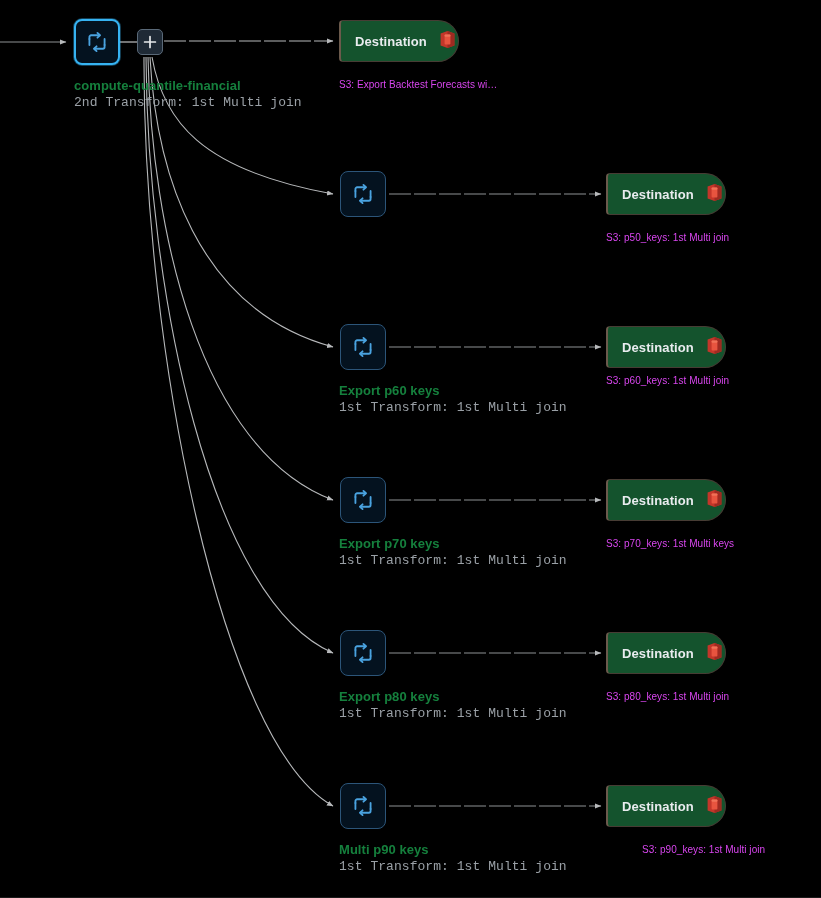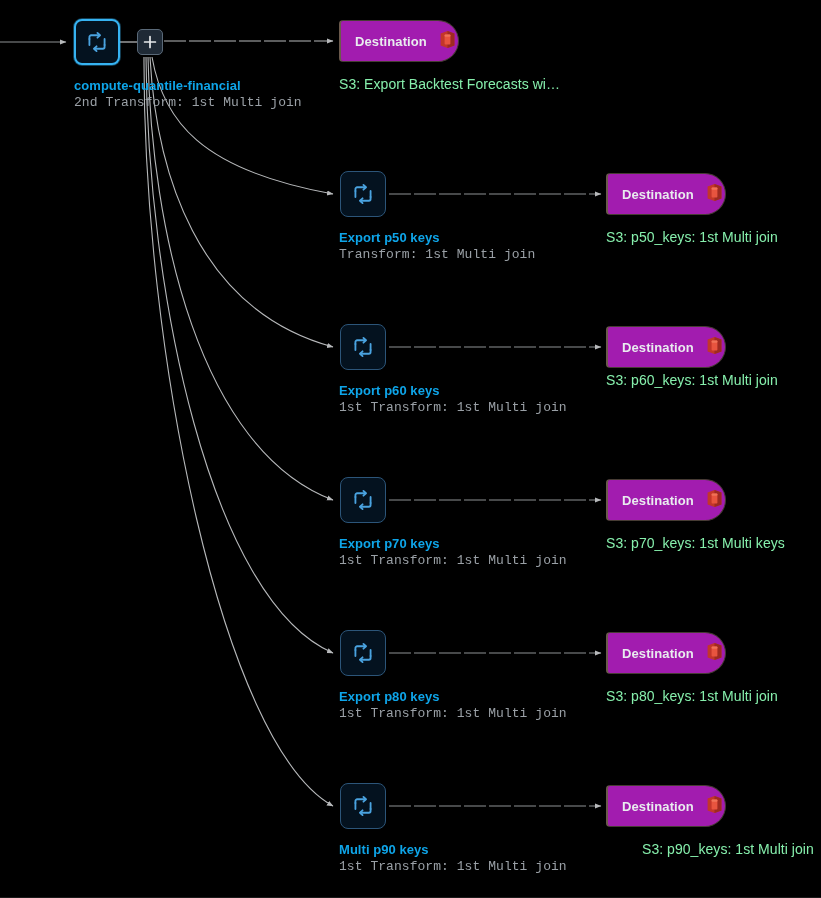--- a/index.html
+++ b/index.html
@@ -68,21 +68,21 @@
     justify-content: center;
     z-index: 6;
   }
   .plus-badge svg { display: block; }
 
   
   .dnode-box {
     position: absolute;
     height: 42px;
     border-radius: 4px 21px 21px 4px;
-    background: #a21caf;
+    background: #14532d;
     border: 1px solid #473c34;
     border-left: 2px solid #6b5a4c;
     box-sizing: border-box;
     display: flex;
     align-items: center;
     gap: 12px;
     padding: 0 16px 0 14px;
   }
   .dnode-label {
     color: #e9ecef;
@@ -92,37 +92,37 @@
     white-space: nowrap;
   }
   .dnode-icon { display: block; flex: 0 0 auto; }
 
   
   .cap {
     position: absolute;
     white-space: nowrap;
   }
   .cap-title {
-    color: #0ea5e9;
+    color: #15803d;
     font-size: 13px;
     font-weight: bold;
     line-height: 17px;
     letter-spacing: 0.05px;
   }
   .cap-sub {
     color: #9aa0a6;
     font-size: 13px;
     font-weight: normal;
     line-height: 17px;
     letter-spacing: 0.05px;
     font-family: Liberation Mono, monospace;
   }
   .cap-single {
-    color: #86efac;
-    font-size: 14px;
+    color: #d946ef;
+    font-size: 10px;
     line-height: 17px;
     letter-spacing: 0.05px;
   }
 </style>
 </head>
 <body>
 
 <div id="canvas">
 
   <svg id="edges" viewBox="0 0 821 898" width="821" height="898" xmlns="http://www.w3.org/2000/svg">
@@ -197,24 +197,20 @@
       <svg width="26" height="26" viewBox="0 0 24 24" fill="none" stroke="#4aa3e0" stroke-width="1.7" stroke-linecap="round" stroke-linejoin="round">
         <path d="M5 9.2 V7.4 A1.6 1.6 0 0 1 6.6 5.8 H14"></path>
         <path d="M12.4 3.6 L14.8 5.8 L12.4 8"></path>
         <path d="M19 14.8 V16.6 A1.6 1.6 0 0 1 17.4 18.2 H10"></path>
         <path d="M11.6 20.4 L9.2 18.2 L11.6 16"></path>
         <path d="M19 14.8 V9.2"></path>
         <path d="M5 9.2 V14.8"></path>
       </svg>
     </span>
   </div>
-  <div class="cap" style="left:339px; top:229px;">
-    <div class="cap-title">Export p50 keys</div>
-    <div class="cap-sub">Transform: 1st Multi join</div>
-  </div>
   <div class="dnode-box" style="left:606px; top:173px; width:120px;">
     <span class="dnode-label">Destination</span>
     <span class="dnode-icon">
       <svg width="17" height="19" viewBox="0 0 17 19">
         <path d="M1.6 3.6 L8.5 0.9 L15.4 3.6 L15.4 15.4 L8.5 18.1 L1.6 15.4 Z" fill="#c3362a"></path>
         <path d="M8.5 0.9 L15.4 3.6 L15.4 15.4 L8.5 18.1 Z" fill="#9e2a21"></path>
         <rect x="5.6" y="4.4" width="5.8" height="10.2" rx="0.8" fill="#e8543f"></rect>
         <rect x="5.6" y="4.4" width="5.8" height="2.4" rx="0.8" fill="#f07258"></rect>
       </svg>
     </span>

